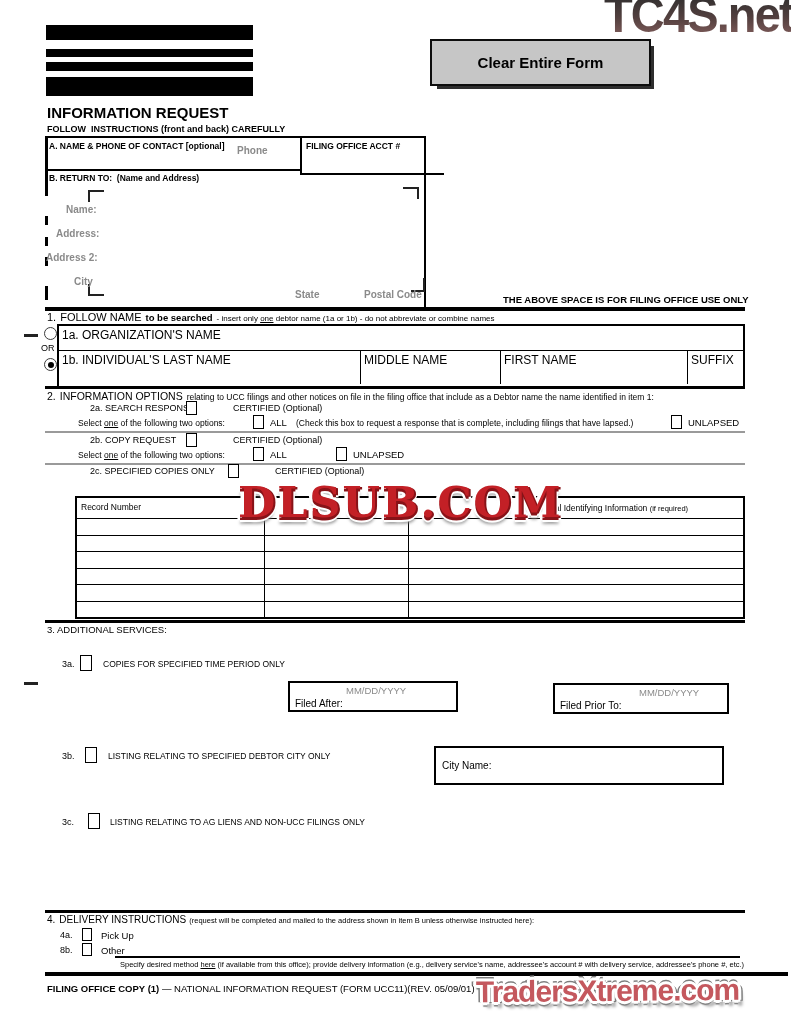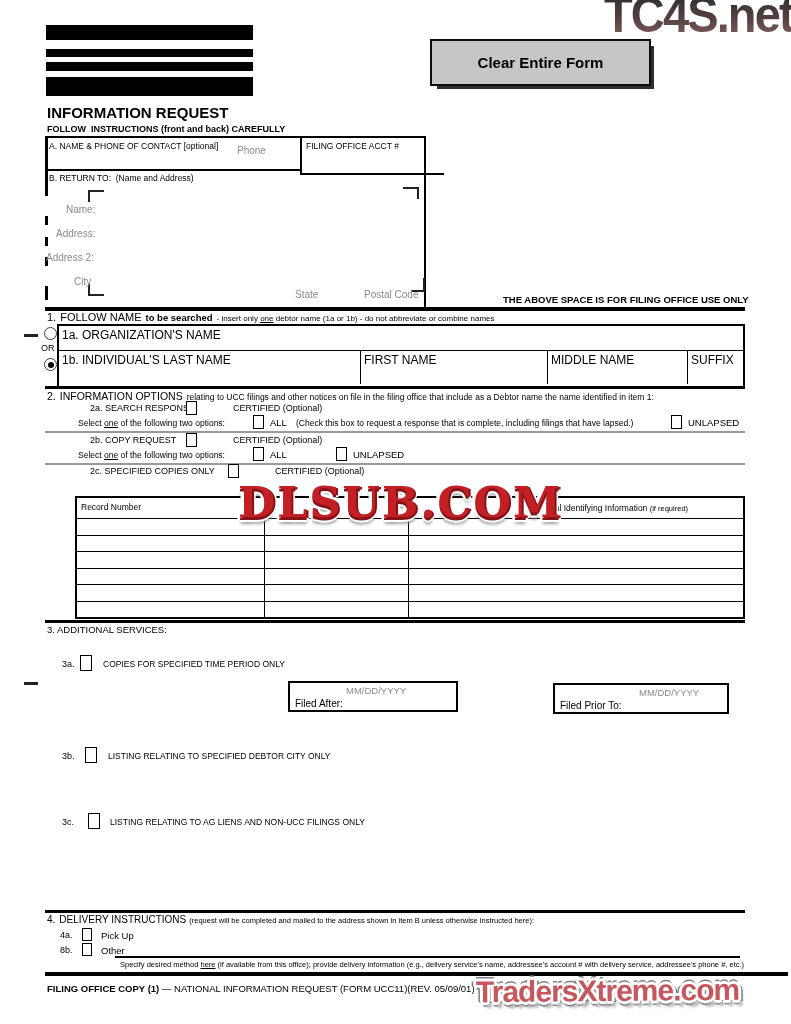--- a/index.html
+++ b/index.html
@@ -61,21 +61,21 @@
       -4.5px 0 0 #7d7d7d, 4.5px 1px 0 #7d7d7d, 0 -4.5px 0 #7d7d7d, 0 4.5px 1px #7d7d7d,
       4px 6px 3px #aaa;
   }
 
   
   .h-title { left:47px; top:104px; font-size:15px; font-weight:bold; }
   .h-sub   { left:47px; top:124px; font-size:9px; font-weight:bold; white-space:pre; }
 
   
   .boxab { position:absolute; left:45px; top:136px; width:381px; height:172px;
-           border-top:2.5px solid #000; border-right:2px solid #000; }
+           border-top:2.5px solid #000; border-right:2px solid #000;font-weight:bold; }
   .boxab .lsolid { position:absolute; left:0; top:0; width:2.5px; height:47px; background:#000; }
   .boxab .tick { position:absolute; left:0; width:3px; background:#000; }
   .tk1 { top:47px;  height:11px; } .tk2 { top:78px; height:9px; }
   .tk3 { top:99px;  height:9px; }  .tk4 { top:119px; height:9px; }
   .tk5 { top:148px; height:14px; }
   .a-divider { position:absolute; left:0; top:31px; width:257px; height:2px; background:#000; }
   .acct-box { position:absolute; left:255px; top:0; width:144px; height:37px;
               border-left:2px solid #000; border-bottom:2px solid #000; }
   .a-label, .b-label, .acct-label { position:absolute; font-size:8.5px; white-space:pre; }
   .a-label { left:4px; top:3px; }
@@ -247,25 +247,25 @@
   <div class="mdash mdash1"></div>
 
   <div class="debtor-table">
     <div class="row-1a">
       <span class="cell-label">1a. ORGANIZATION'S NAME</span>
     </div>
     <div class="row-1b">
       <div class="dcell dc1">
         <span class="cell-label">1b. INDIVIDUAL'S LAST NAME</span>
       </div>
+      <div class="dcell dc3">
+        <span class="cell-label">MIDDLE NAME</span>
+      </div>
       <div class="dcell dc2">
         <span class="cell-label">FIRST NAME</span>
-      </div>
-      <div class="dcell dc3">
-        <span class="cell-label">MIDDLE NAME</span>
       </div>
       <div class="dcell dc4">
         <span class="cell-label">SUFFIX</span>
       </div>
     </div>
   </div>
 
   <div class="hline line2"></div>
 
   <div class="abs s2-head sec-head">
@@ -364,20 +364,23 @@
   </div>
   <div class="datebox fp-box">
     <span class="db-ph fp-ph">MM/DD/YYYY</span>
     <span class="db-label">Filed Prior To:</span>
   </div>
 
   <div class="item-num" style="left:62px;top:751px">3b.</div>
   <div class="cb cb-lg" style="left:85px;top:747px"></div>
   <div class="item-label" style="left:108px;top:751px">LISTING RELATING TO SPECIFIED DEBTOR CITY ONLY</div>
 
+  <div class="city-box">
+    <span class="city-label">City Name:</span>
+  </div>
 
   <div class="item-num" style="left:62px;top:817px">3c.</div>
   <div class="cb cb-lg" style="left:88px;top:813px"></div>
   <div class="item-label" style="left:110px;top:817px">LISTING RELATING TO AG LIENS AND NON-UCC FILINGS ONLY</div>
 
   <div class="hline line4"></div>
 
   <div class="abs s4-head sec-head">
     <span class="sh-big">4.</span>
     <span class="sh-big" style="margin-left:4px">DELIVERY INSTRUCTIONS</span>

